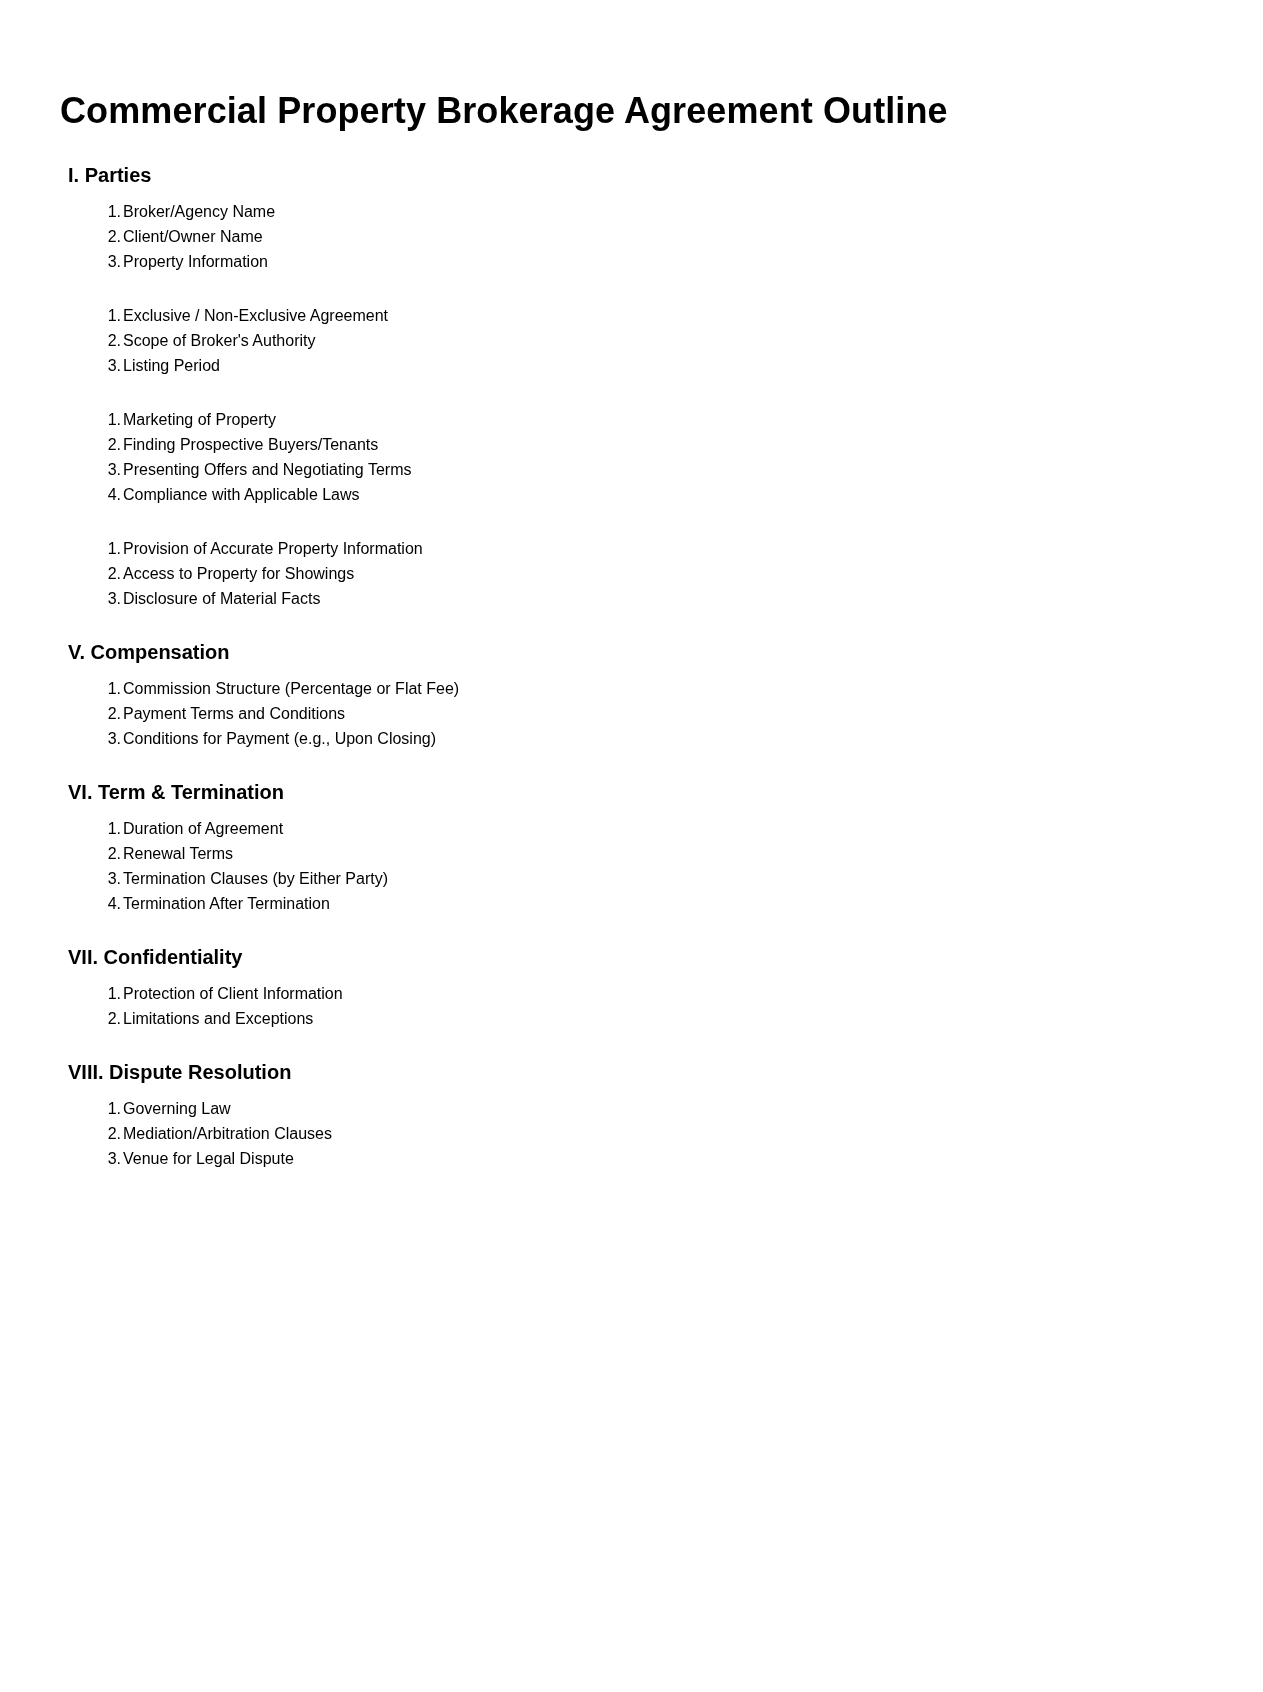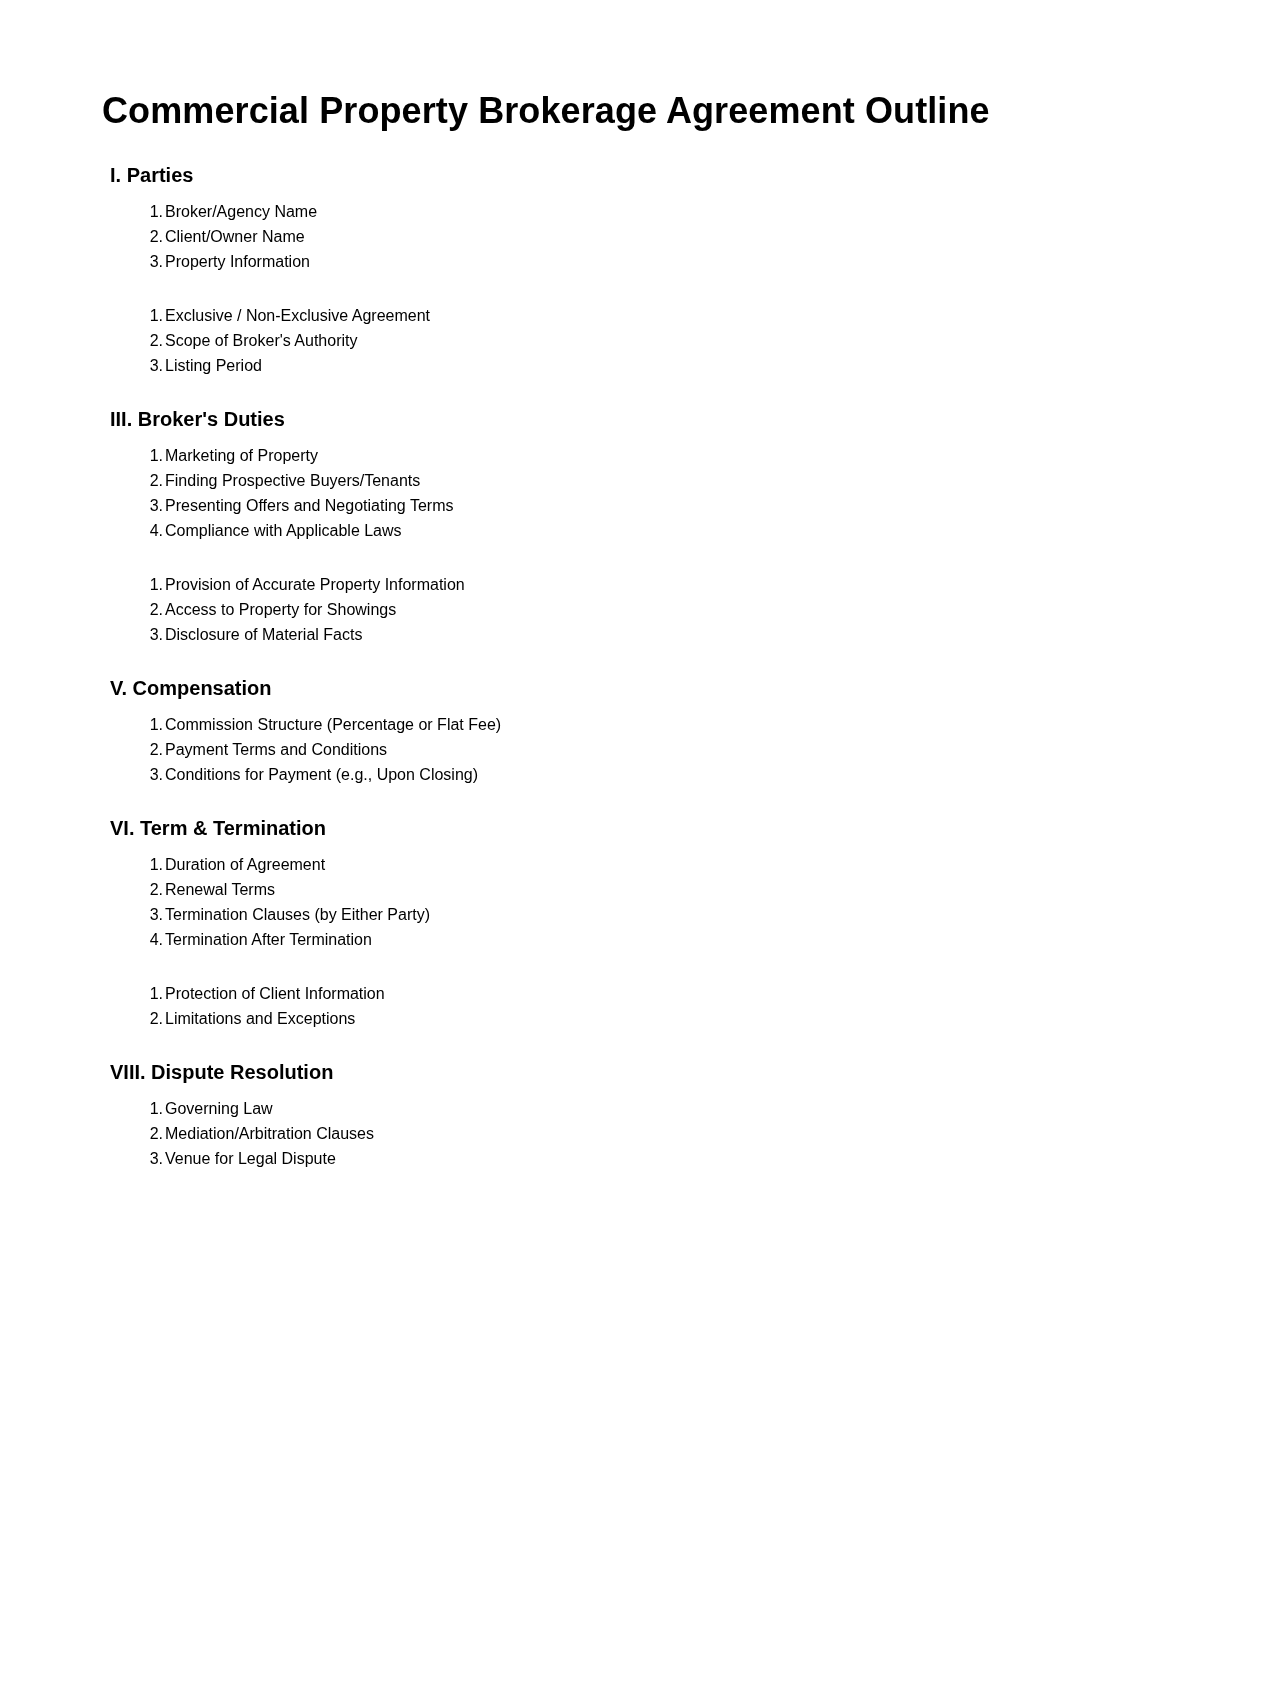--- a/index.html
+++ b/index.html
@@ -9,21 +9,21 @@
     }
     body {
       width: 1263px;
       height: 1692px;
       font-family: "Liberation Sans", sans-serif;
       color: #000000;
       position: relative;
       overflow: hidden;
     }
     .page {
-      padding: 89px 0 0 102px;
+      padding: 89px 0 0 60px;
     }
     h1.doc-title {
       font-size: 36px;
       line-height: 43px;
       font-weight: bold;
       margin: 0 0 31px 0;
       letter-spacing: 0.1px;
     }
     .section {
       margin: 0 0 29px 0;
@@ -69,21 +69,20 @@
 
   <div class="section">
     <ol class="section-list">
       <li><span class="num">1.</span><span>Exclusive / Non-Exclusive Agreement</span></li>
       <li><span class="num">2.</span><span>Scope of Broker's Authority</span></li>
       <li><span class="num">3.</span><span>Listing Period</span></li>
     </ol>
   </div>
 
   <div class="section">
-    <h2 class="section-heading">III. Broker's Duties</h2>
     <ol class="section-list">
       <li><span class="num">1.</span><span>Marketing of Property</span></li>
       <li><span class="num">2.</span><span>Finding Prospective Buyers/Tenants</span></li>
       <li><span class="num">3.</span><span>Presenting Offers and Negotiating Terms</span></li>
       <li><span class="num">4.</span><span>Compliance with Applicable Laws</span></li>
     </ol>
   </div>
 
   <div class="section">
     <ol class="section-list">
@@ -106,20 +105,21 @@
     <h2 class="section-heading">VI. Term &amp; Termination</h2>
     <ol class="section-list">
       <li><span class="num">1.</span><span>Duration of Agreement</span></li>
       <li><span class="num">2.</span><span>Renewal Terms</span></li>
       <li><span class="num">3.</span><span>Termination Clauses (by Either Party)</span></li>
       <li><span class="num">4.</span><span>Termination After Termination</span></li>
     </ol>
   </div>
 
   <div class="section">
+    <h2 class="section-heading">VII. Confidentiality</h2>
     <ol class="section-list">
       <li><span class="num">1.</span><span>Protection of Client Information</span></li>
       <li><span class="num">2.</span><span>Limitations and Exceptions</span></li>
     </ol>
   </div>
 
   <div class="section">
     <h2 class="section-heading">VIII. Dispute Resolution</h2>
     <ol class="section-list">
       <li><span class="num">1.</span><span>Governing Law</span></li>

